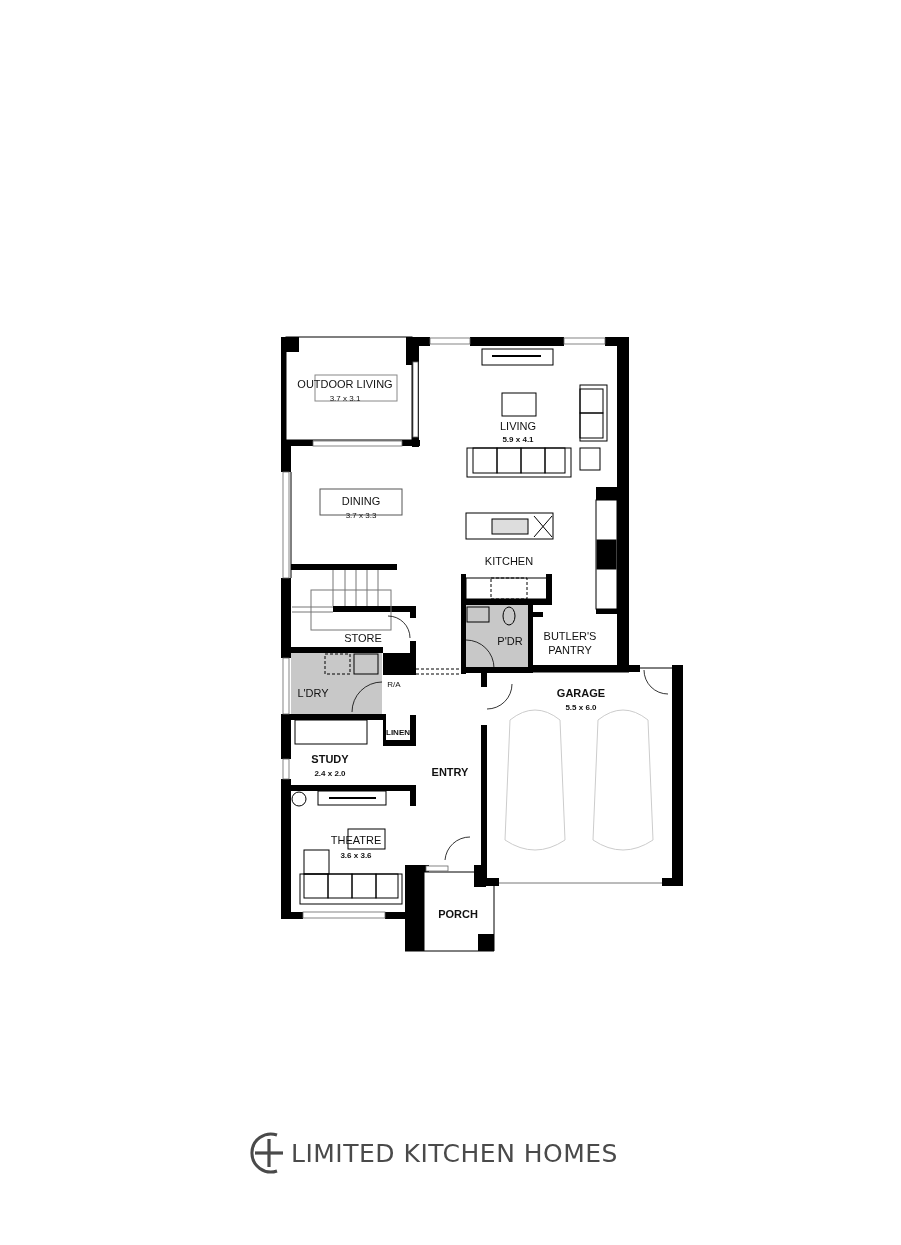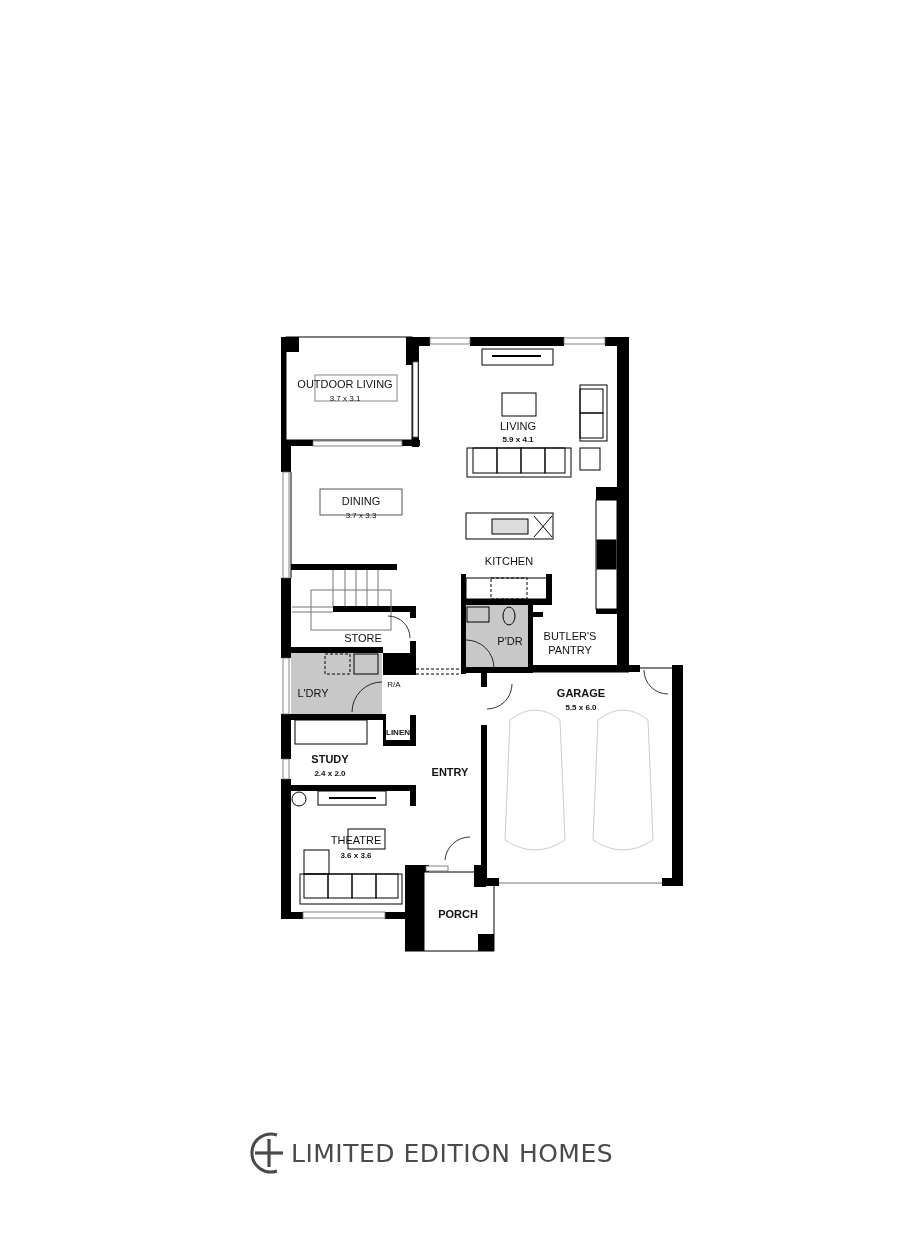--- a/index.html
+++ b/index.html
@@ -211,14 +211,14 @@
     <text class="lbl room bold" x="458" y="918">PORCH</text>
   </g>
 </svg>
 
 <div class="logo">
   <svg width="40" height="46" viewBox="0 0 40 46">
     <path d="M30 5 A19 19 0 1 0 30 41" fill="none" stroke="#4a4a4a" stroke-width="3"></path>
     <line x1="8" y1="23" x2="36" y2="23" stroke="#4a4a4a" stroke-width="3.2"></line>
     <line x1="22" y1="9" x2="22" y2="37" stroke="#4a4a4a" stroke-width="3.2"></line>
   </svg>
-  <span class="logo-text">LIMITED EDITION HOMES</span>
+  <span class="logo-text">LIMITED KITCHEN HOMES</span>
 </div>
 
 </body></html>

